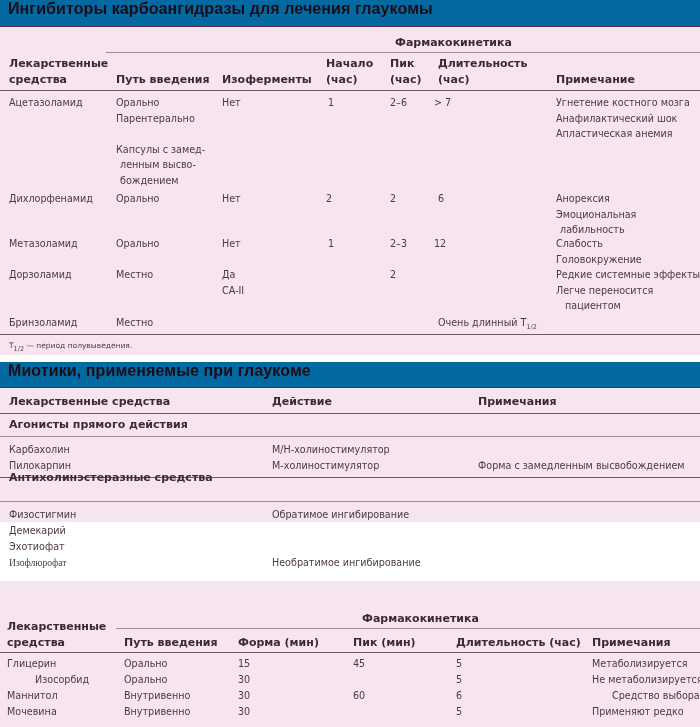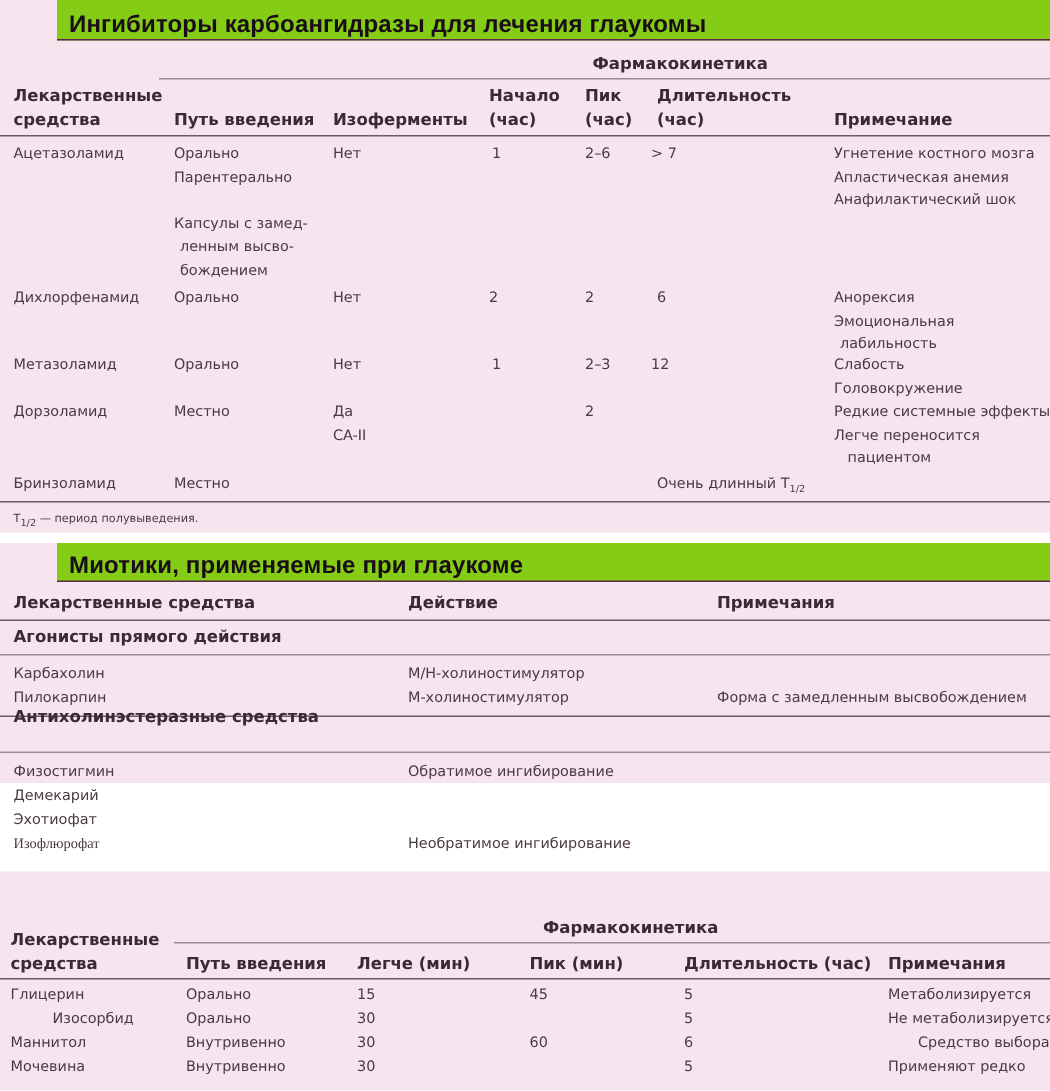--- a/index.html
+++ b/index.html
@@ -1,18 +1,18 @@
 <!DOCTYPE html>
 <html><head>
 <meta charset="utf-8">
 <style>
   html, body { margin: 0; padding: 0; background: #ffffff; }
   body { width: 700px; height: 727px; overflow: hidden; font-family: "DejaVu Sans", sans-serif; color: #3a2b33; position: relative; }
   .panel { position: absolute; left: 0; width: 700px; background: #f6e4ef; }
-  .title-bar { background: #84cc16; height: 27px; display: flex; align-items: flex-end; padding-left: 8px; border-bottom: 1.5px solid #5a2a4c; box-sizing: border-box; margin-left: 38px; }
+  .title-bar { background: #0369a1; height: 27px; display: flex; align-items: flex-start; padding-left: 8px; border-bottom: 1.5px solid #5a2a4c; box-sizing: border-box; }
   .title-bar span { font-family: "Liberation Sans", sans-serif; font-weight: bold; font-size: 16px; color: #1a0d18; letter-spacing: 0.1px; }
   .cell { position: absolute; font-size: 9.6px; line-height: 15px; color: #4a3a44; white-space: nowrap; }
   .hdr { position: absolute; font-size: 11px; line-height: 15px; font-weight: bold; color: #3a2b33; white-space: nowrap; }
   .rule { position: absolute; height: 0; border-top: 1.3px solid #6a5a64; }
   .rule-thin { position: absolute; height: 0; border-top: 1px solid #a08a98; }
   .multi div { line-height: 15.5px; }
   sub { font-size: 6.5px; }
 </style>
 </head>
 <body>
@@ -47,22 +47,22 @@
       <div>Капсулы с замед-</div>
       <div style="padding-left:4px;">ленным высво-</div>
       <div style="padding-left:4px;">бождением</div>
     </div>
     <div class="cell" style="left:222px; top:95px;">Нет</div>
     <div class="cell" style="left:328px; top:95px;">1</div>
     <div class="cell" style="left:390px; top:95px;">2–6</div>
     <div class="cell" style="left:434px; top:95px;">&gt; 7</div>
     <div class="cell multi" style="left:556px; top:95px;">
       <div>Угнетение костного мозга</div>
+      <div>Анафилактический шок</div>
       <div>Апластическая анемия</div>
-      <div>Анафилактический шок</div>
     </div>
   </div>
 
   <div>
     <div class="cell" style="left:9px; top:191px;">Дихлорфенамид</div>
     <div class="cell" style="left:116px; top:191px;">Орально</div>
     <div class="cell" style="left:222px; top:191px;">Нет</div>
     <div class="cell" style="left:326px; top:191px;">2</div>
     <div class="cell" style="left:390px; top:191px;">2</div>
     <div class="cell" style="left:438px; top:191px;">6</div>
@@ -155,21 +155,21 @@
 </div>
 
 <div class="panel" style="top:581px; height:146px;">
 
   <div class="hdr" style="left:362px; top:30px;">Фармакокинетика</div>
   <div class="rule-thin" style="left:116px; width:584px; top:47px;"></div>
 
   <div class="hdr" style="left:7px; top:38px;">Лекарственные</div>
   <div class="hdr" style="left:7px; top:54px;">средства</div>
   <div class="hdr" style="left:124px; top:54px;">Путь введения</div>
-  <div class="hdr" style="left:238px; top:54px;">Легче (мин)</div>
+  <div class="hdr" style="left:238px; top:54px;">Форма (мин)</div>
   <div class="hdr" style="left:353px; top:54px;">Пик (мин)</div>
   <div class="hdr" style="left:456px; top:54px;">Длительность (час)</div>
   <div class="hdr" style="left:592px; top:54px;">Примечания</div>
   <div class="rule" style="left:0; width:700px; top:71px;"></div>
 
   <div>
     <div class="cell" style="left:7px; top:75px;">Глицерин</div>
     <div class="cell" style="left:124px; top:75px;">Орально</div>
     <div class="cell" style="left:238px; top:75px;">15</div>
     <div class="cell" style="left:353px; top:75px;">45</div>

